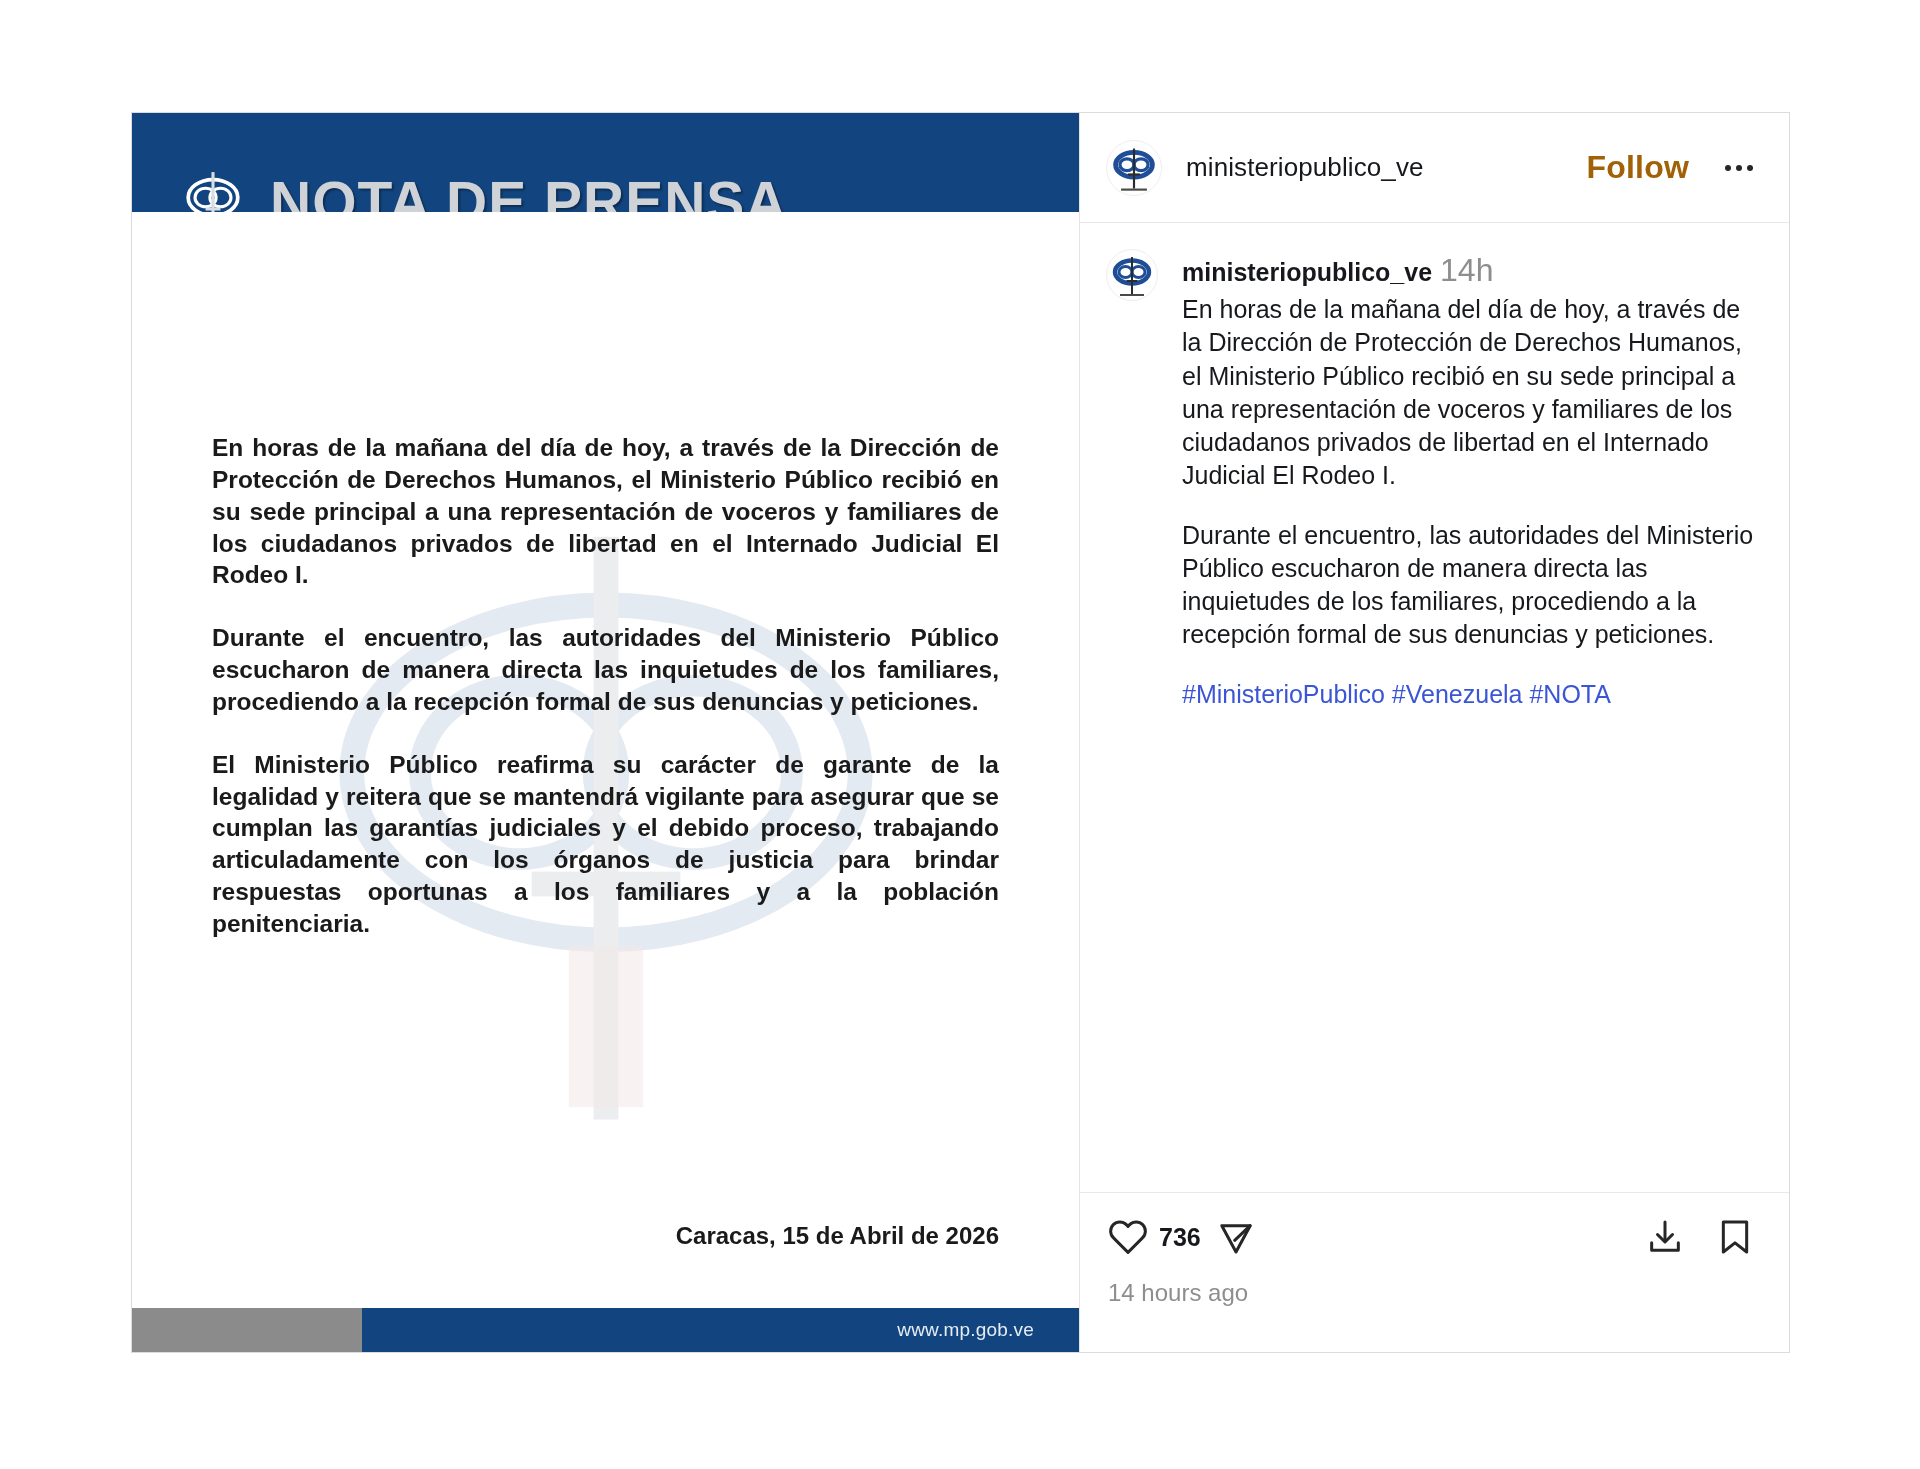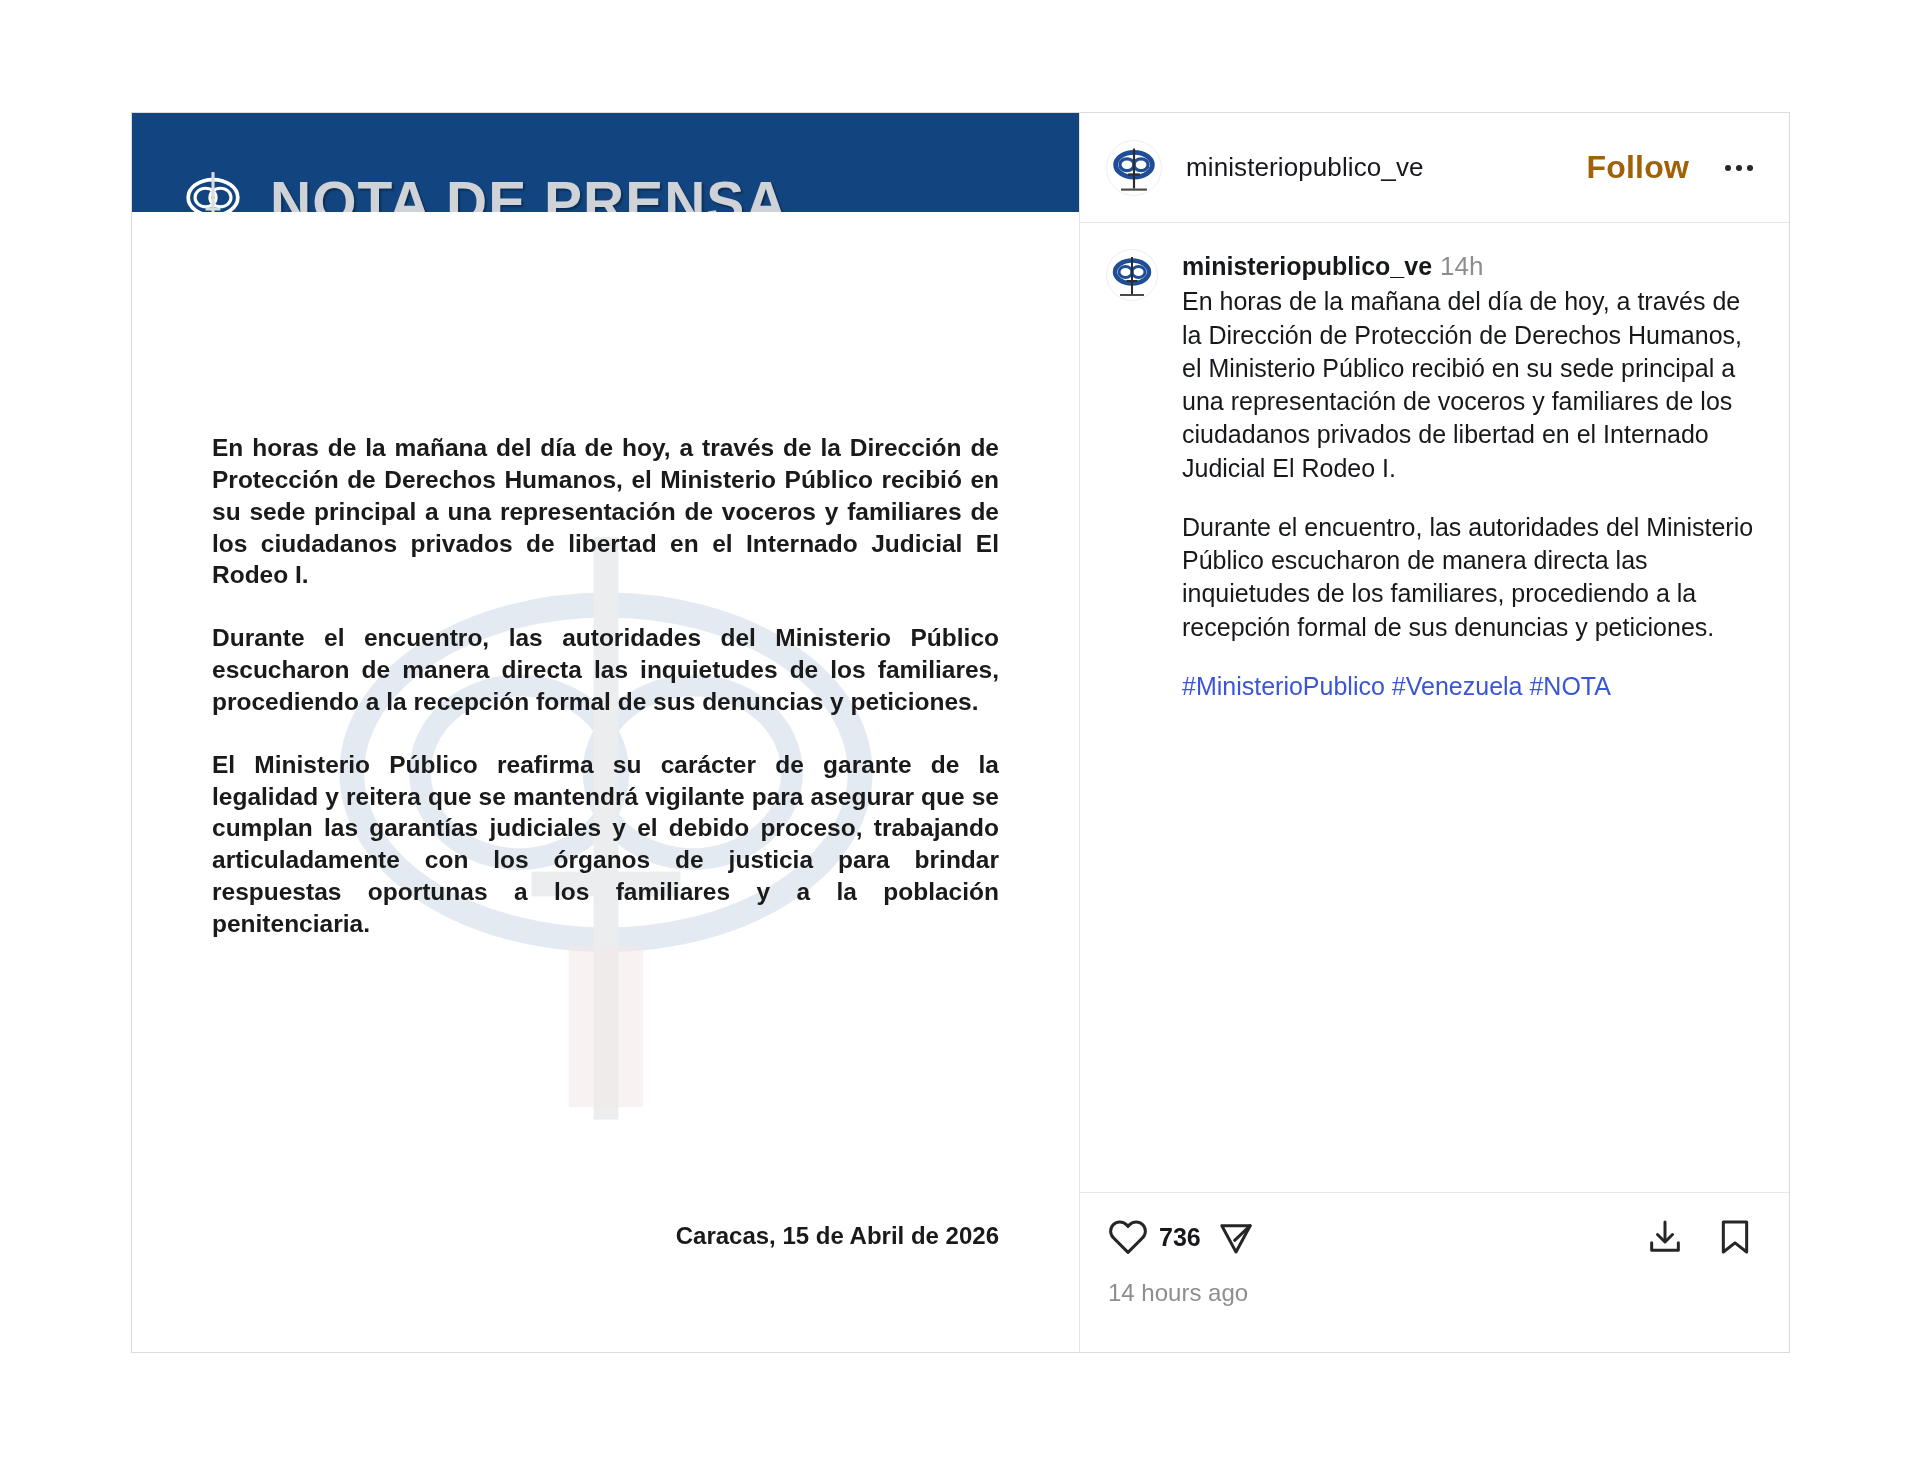--- a/index.html
+++ b/index.html
@@ -239,21 +239,21 @@
     line-height: 1.32;
     color: #16181c;
   }
   .ig-caption-user {
     font-weight: bold;
     color: #16181c;
   }
   .ig-caption-time {
     color: #8e8e8e;
     margin-left: 8px;
-    font-size: 26px;
+    font-size: 32px;
   }
   .ig-caption-text {
     font-family: "Liberation Sans", sans-serif;
     font-size: 25px;
     line-height: 1.33;
     color: #16181c;
     margin-top: 0;
   }
   .ig-caption-text p { margin: 0 0 26px 0; }
   .ig-caption-text p.first { margin-top: 2px; }
@@ -342,20 +342,26 @@
 
       <div class="pr-text">
         <p>En horas de la mañana del día de hoy, a través de la Dirección de Protección de Derechos Humanos, el Ministerio Público recibió en su sede principal a una representación de voceros y familiares de los ciudadanos privados de libertad en el Internado Judicial El Rodeo I.</p>
         <p>Durante el encuentro, las autoridades del Ministerio Público escucharon de manera directa las inquietudes de los familiares, procediendo a la recepción formal de sus denuncias y peticiones.</p>
         <p>El Ministerio Público reafirma su carácter de garante de la legalidad y reitera que se mantendrá vigilante para asegurar que se cumplan las garantías judiciales y el debido proceso, trabajando articuladamente con los órganos de justicia para brindar respuestas oportunas a los familiares y a la población penitenciaria.</p>
       </div>
 
       <div class="pr-date">Caracas, 15 de Abril de 2026</div>
     </div>
 
+    <div class="pr-footer">
+      <div class="pr-footer-gray"></div>
+      <div class="pr-footer-blue">
+        <span class="pr-url">www.mp.gob.ve</span>
+      </div>
+    </div>
   </div>
 
   <div class="ig-panel">
 
     <div class="ig-header">
       <div class="ig-avatar">
         <svg viewBox="0 0 100 100" width="54" height="54" aria-hidden="true">
           <ellipse cx="50" cy="44" rx="34" ry="23" fill="none" stroke="#1f4e96" stroke-width="9"></ellipse>
           <ellipse cx="37" cy="44" rx="13" ry="11" fill="none" stroke="#1f4e96" stroke-width="6"></ellipse>
           <ellipse cx="63" cy="44" rx="13" ry="11" fill="none" stroke="#1f4e96" stroke-width="6"></ellipse>

